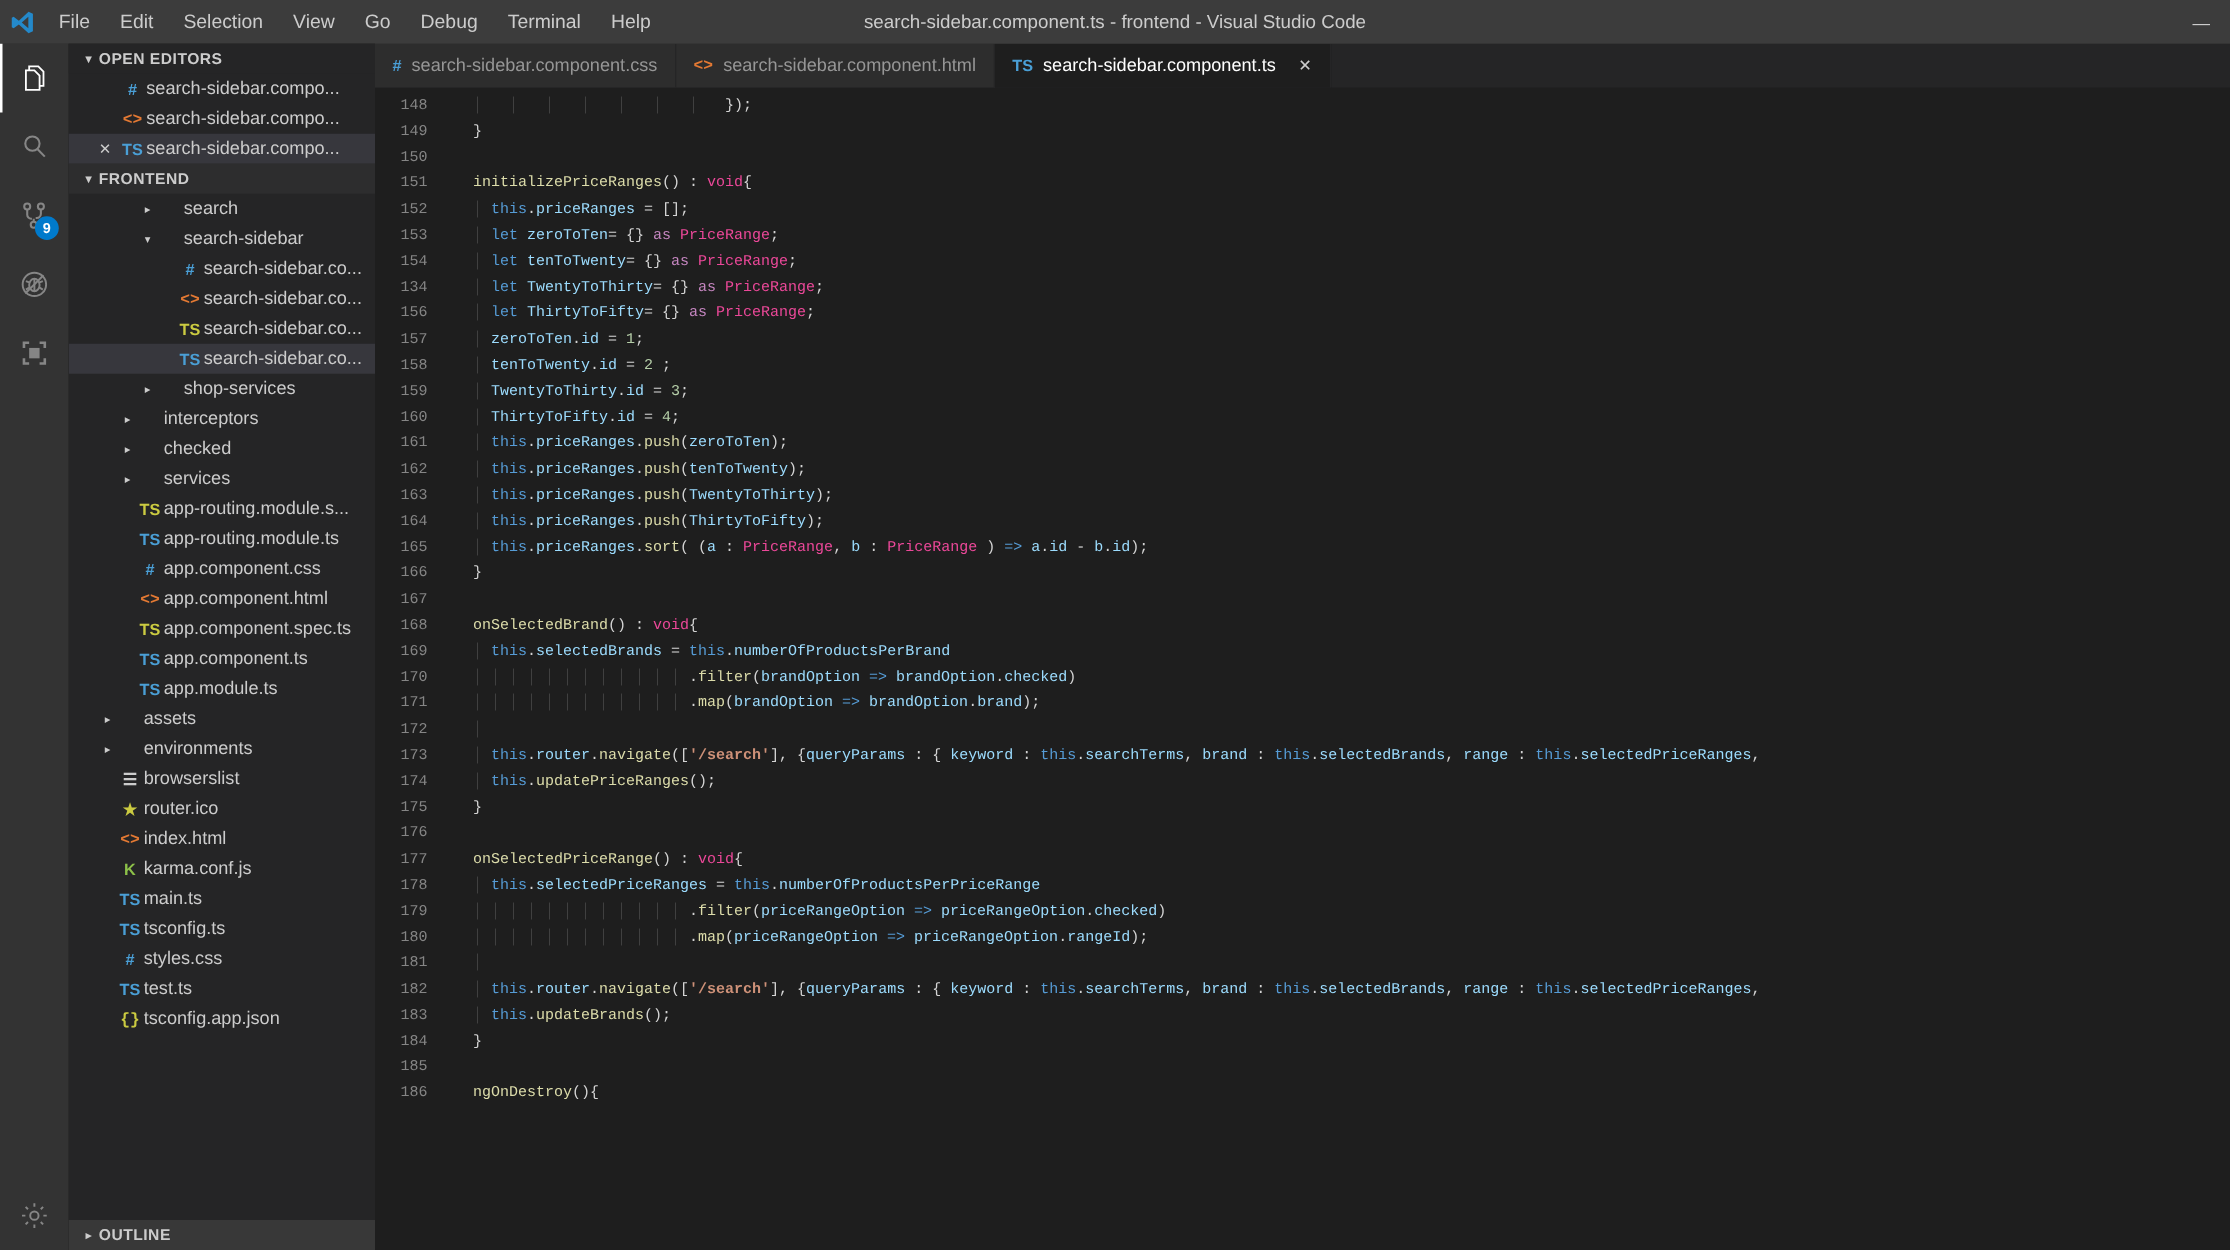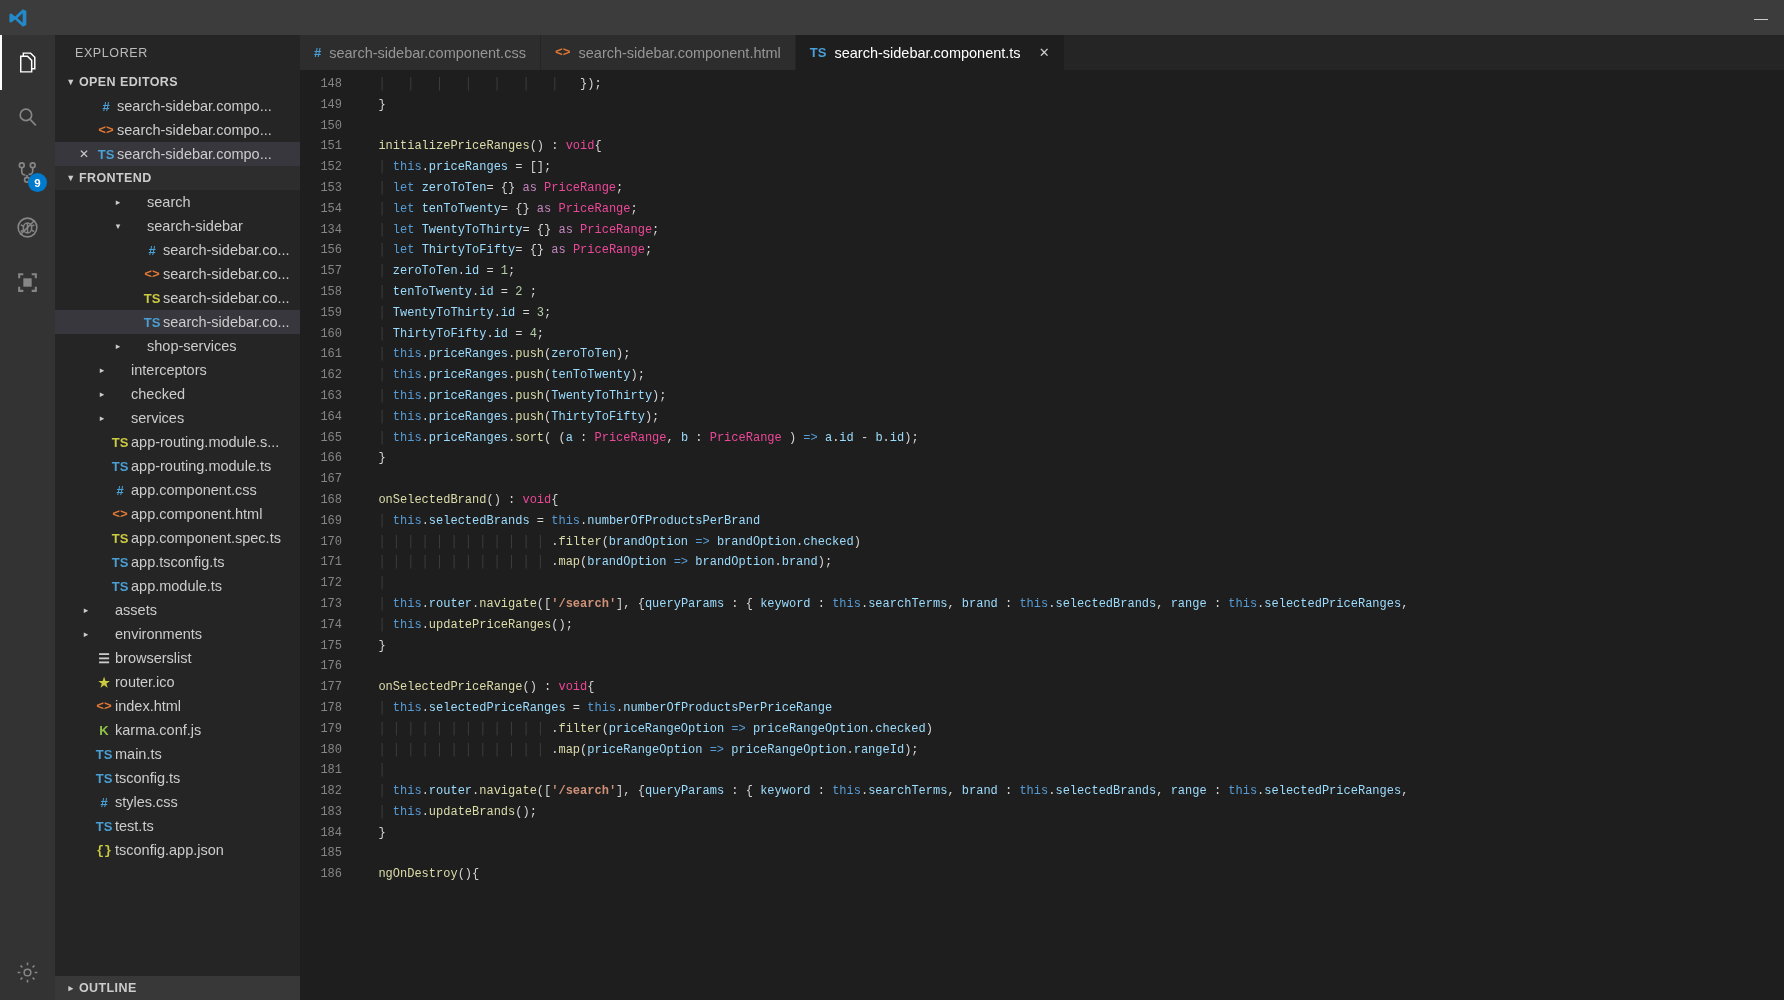--- a/index.html
+++ b/index.html
@@ -137,20 +137,31 @@
 
 <div class="app">
 
   <div class="titlebar">
     <div class="vscode-logo">
       <svg width="20" height="20" viewBox="0 0 24 24" aria-hidden="true">
         <path d="M17.8 1.6 L22 3.7 v16.6 l-4.2 2.1 -9.3-8.6 -5 3.8 -1.8-1.1 V7.5 l1.8-1.1 5 3.8 z
                  M17.6 6.4 L11.3 12 l6.3 5.6 z" fill="#2489ca"></path>
       </svg>
     </div>
+    <div class="menu">
+      <div class="menu-item">File</div>
+      <div class="menu-item">Edit</div>
+      <div class="menu-item">Selection</div>
+      <div class="menu-item">View</div>
+      <div class="menu-item">Go</div>
+      <div class="menu-item">Debug</div>
+      <div class="menu-item">Terminal</div>
+      <div class="menu-item">Help</div>
+    </div>
+    <div class="win-title">search-sidebar.component.ts - frontend - Visual Studio Code</div>
     <div class="win-controls">
       <div class="win-btn">—</div>
     </div>
   </div>
 
   <div class="body">
 
     <div class="activitybar">
       <div class="act-icon active">
         <svg width="25" height="25" viewBox="0 0 24 24" fill="none" stroke="currentColor" stroke-width="1.4">
@@ -193,21 +204,20 @@
       <div class="act-icon">
         <svg width="25" height="25" viewBox="0 0 24 24" fill="none" stroke="currentColor" stroke-width="1.5">
           <circle cx="12" cy="12" r="3.2"></circle>
           <path d="M12 2.5 v2.6 M12 18.9 v2.6 M21.5 12 h-2.6 M5.1 12 h-2.6
                    M18.7 5.3 l-1.8 1.8 M7.1 16.9 l-1.8 1.8 M18.7 18.7 l-1.8-1.8 M7.1 7.1 L5.3 5.3"></path>
         </svg>
       </div>
     </div>
 
     <div class="sidebar">
-      <div class="sidebar-title">EXPLORER</div>
 
       <div class="section-head">
         <span class="twisty">▼</span>
         <span>OPEN EDITORS</span>
       </div>
 
       <div>
         <div class="row" style="padding-left:40px">
           <span class="ficon ic-css">#</span>
           <span class="fname">search-sidebar.compo...</span>
@@ -300,21 +310,21 @@
             <span class="fname">app.component.html</span>
           </div>
           <div class="row" style="padding-left: 40px;">
             <span class="arrow"></span>
             <span class="ficon ic-ts-yellow">TS</span>
             <span class="fname">app.component.spec.ts</span>
           </div>
           <div class="row" style="padding-left: 40px;">
             <span class="arrow"></span>
             <span class="ficon ic-ts-blue">TS</span>
-            <span class="fname">app.tsconfig.ts</span>
+            <span class="fname">app.component.ts</span>
           </div>
           <div class="row" style="padding-left: 40px;">
             <span class="arrow"></span>
             <span class="ficon ic-ts-blue">TS</span>
             <span class="fname">app.module.ts</span>
           </div>
           <div class="row" style="padding-left: 24px;">
             <span class="arrow">▸</span>
             <span class="ficon "></span>
             <span class="fname">assets</span>

